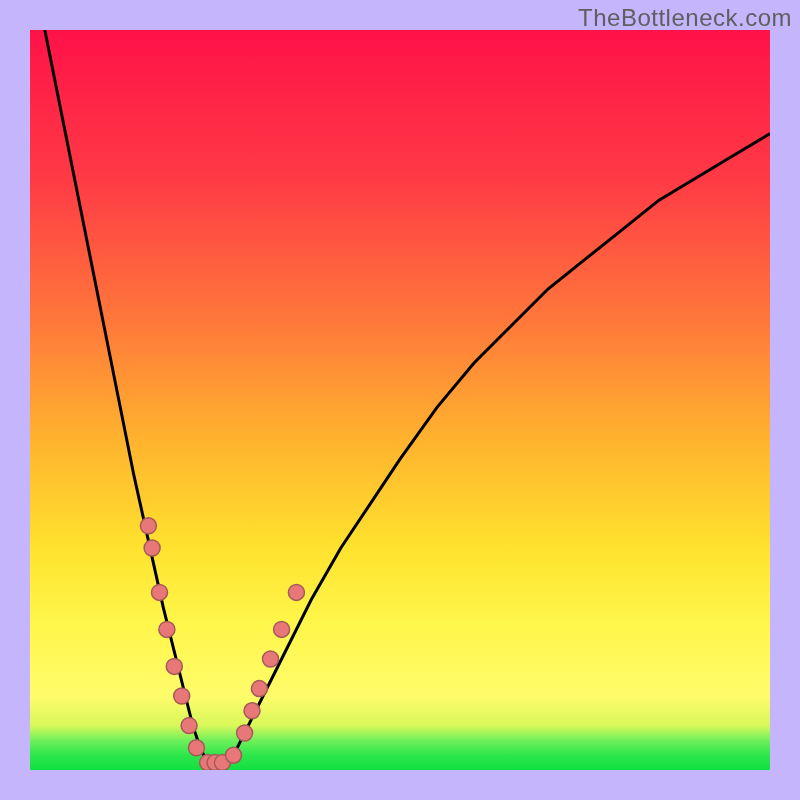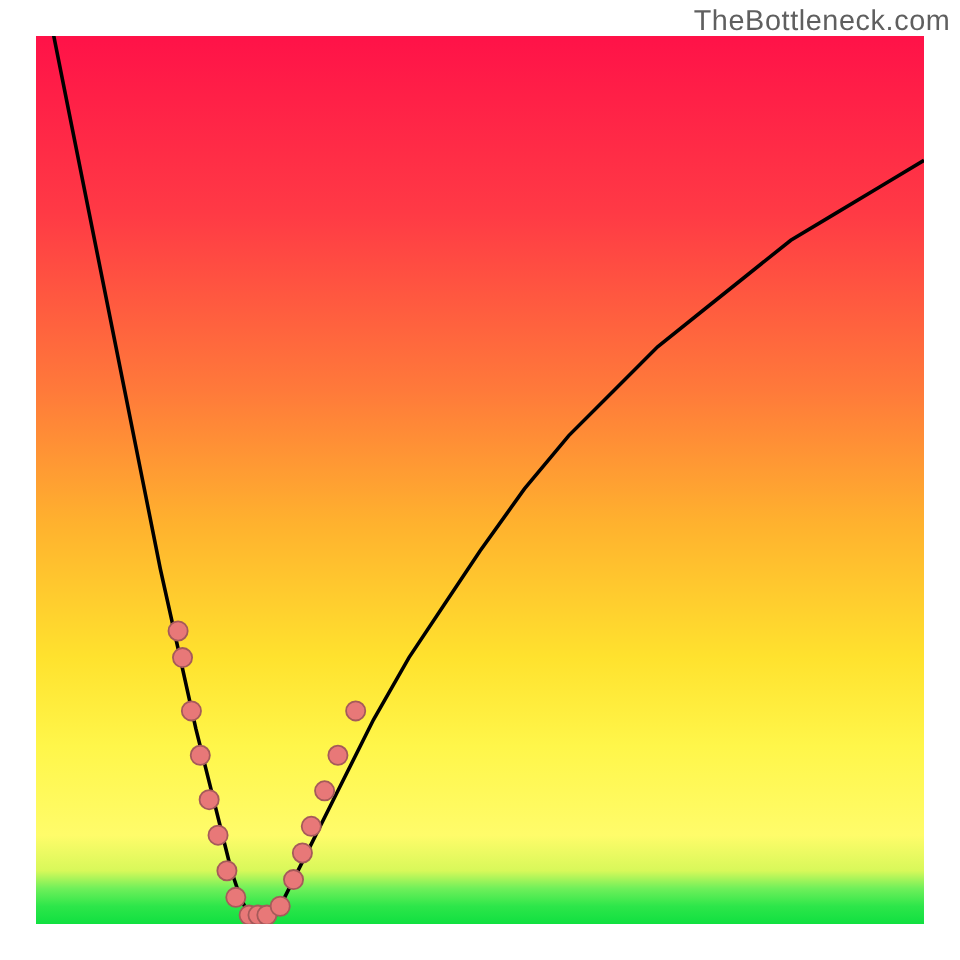--- a/index.html
+++ b/index.html
@@ -7,21 +7,21 @@
     padding: 0;
     width: 800px;
     height: 800px;
     overflow: hidden;
     background: #000;
   }
   .frame {
     position: relative;
     width: 800px;
     height: 800px;
-    background: #ffffff;
+    background: #c4b5fd;
     text-decoration: underline;
   }
   .plot-area {
     position: absolute;
     left: 30px;
     top: 30px;
     width: 740px;
     height: 740px;
     
     background: linear-gradient(

